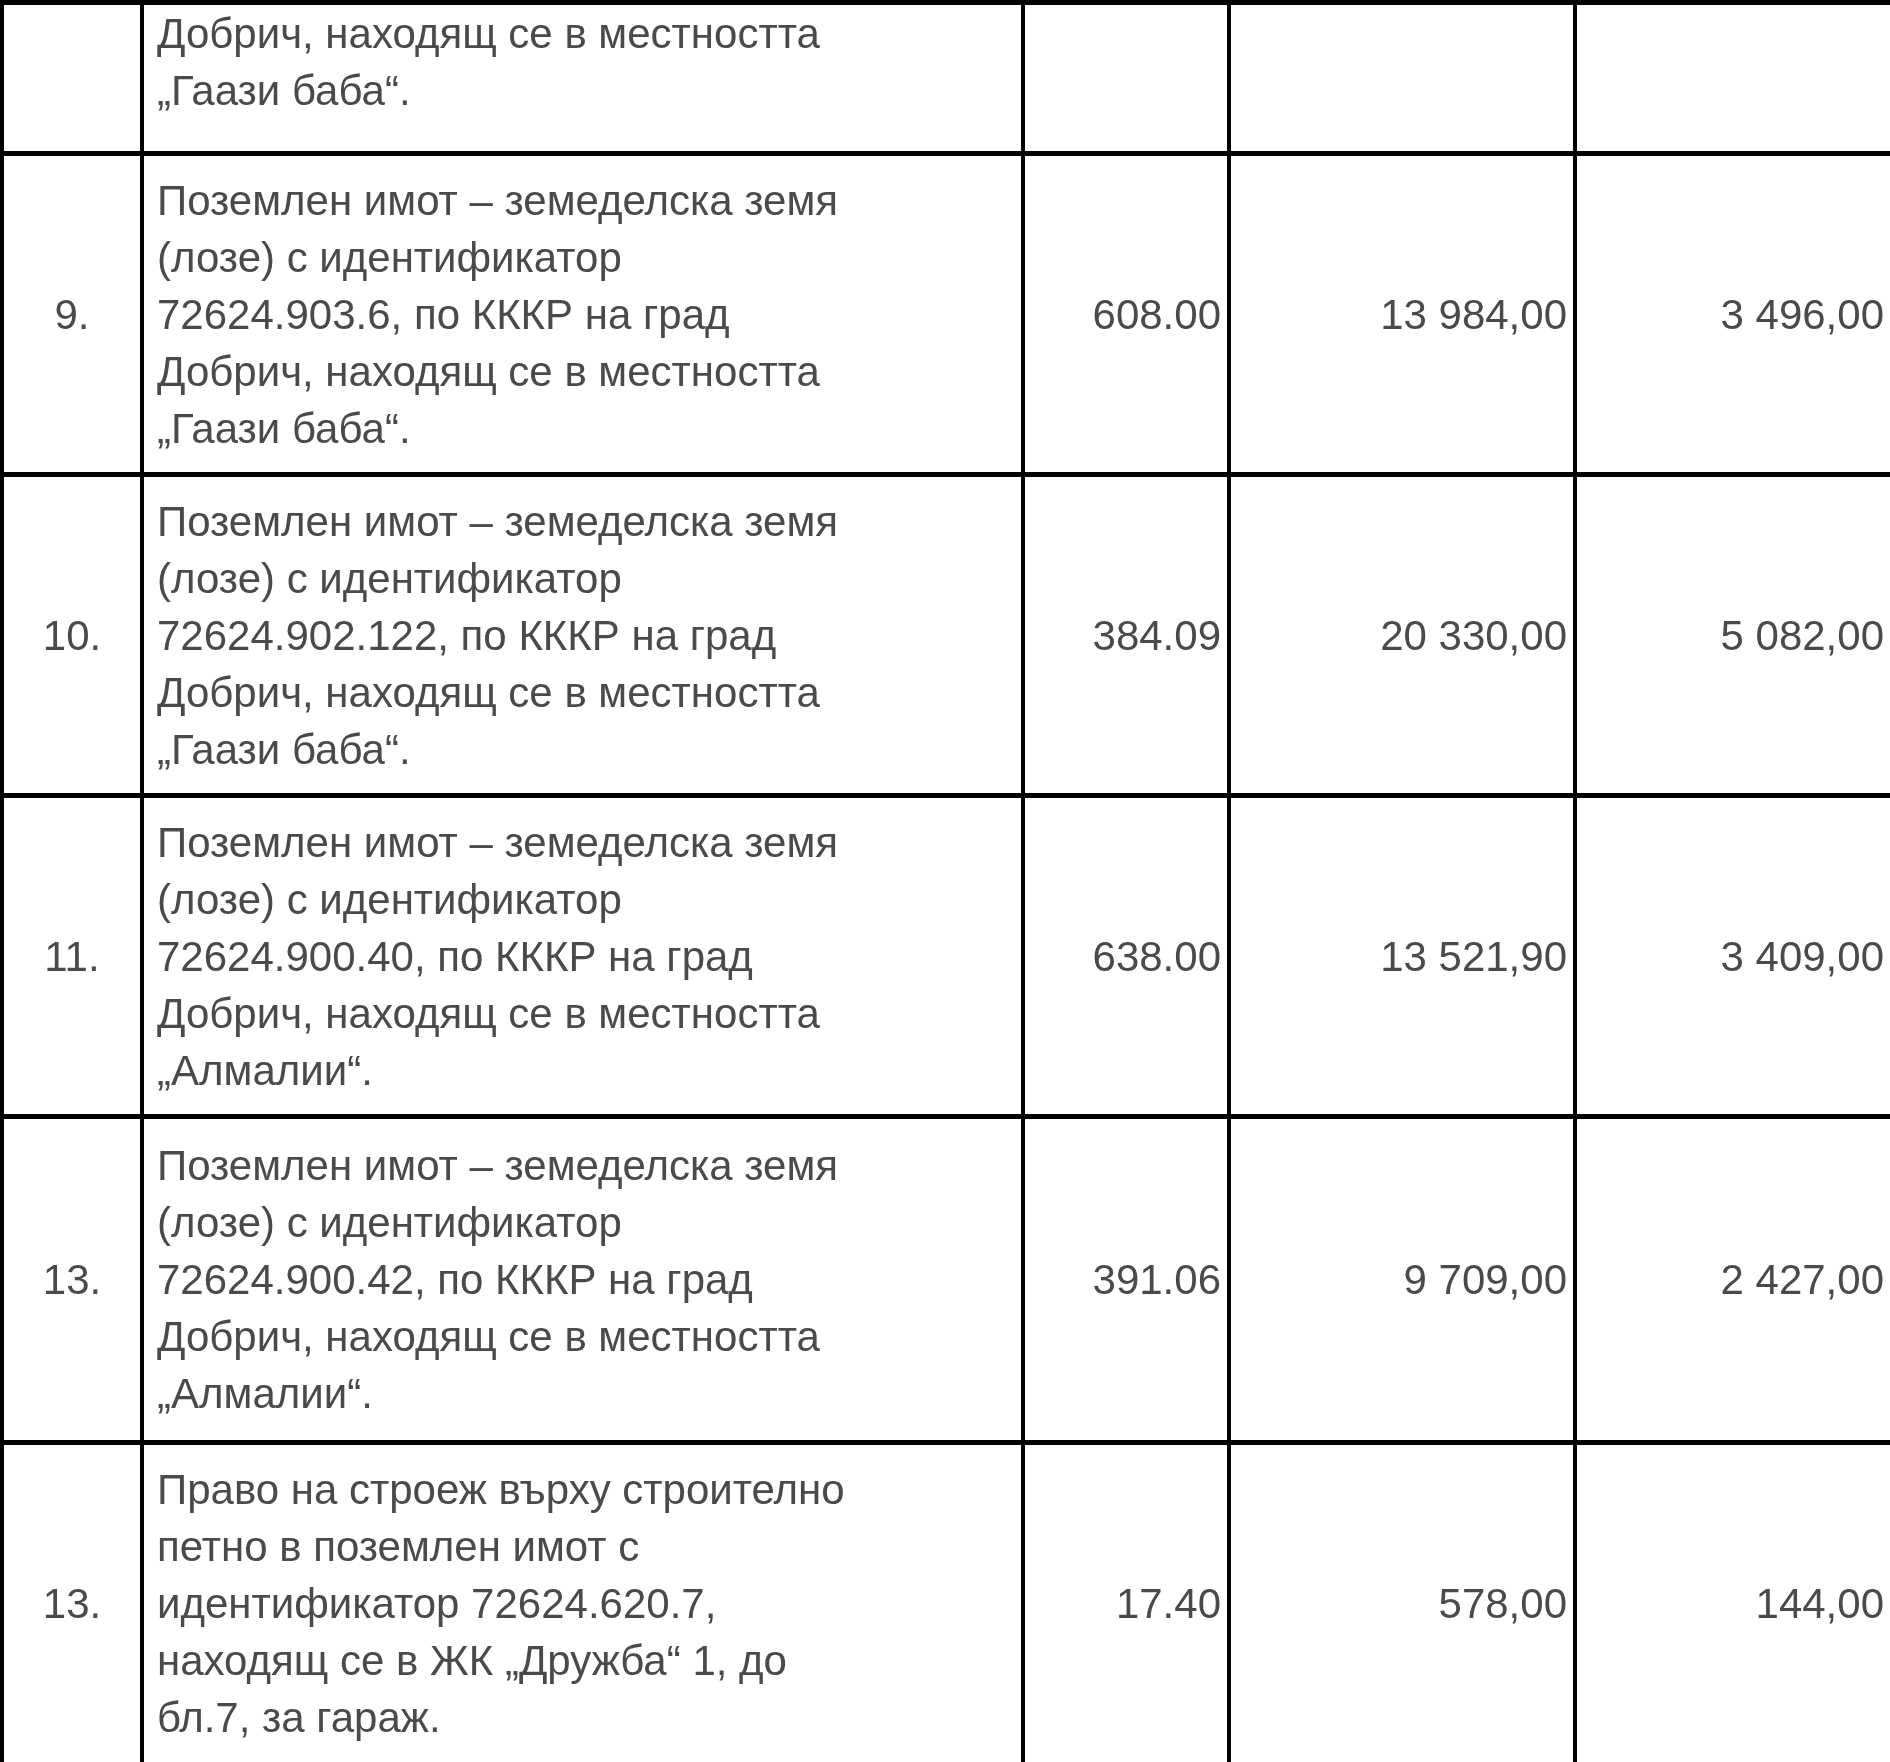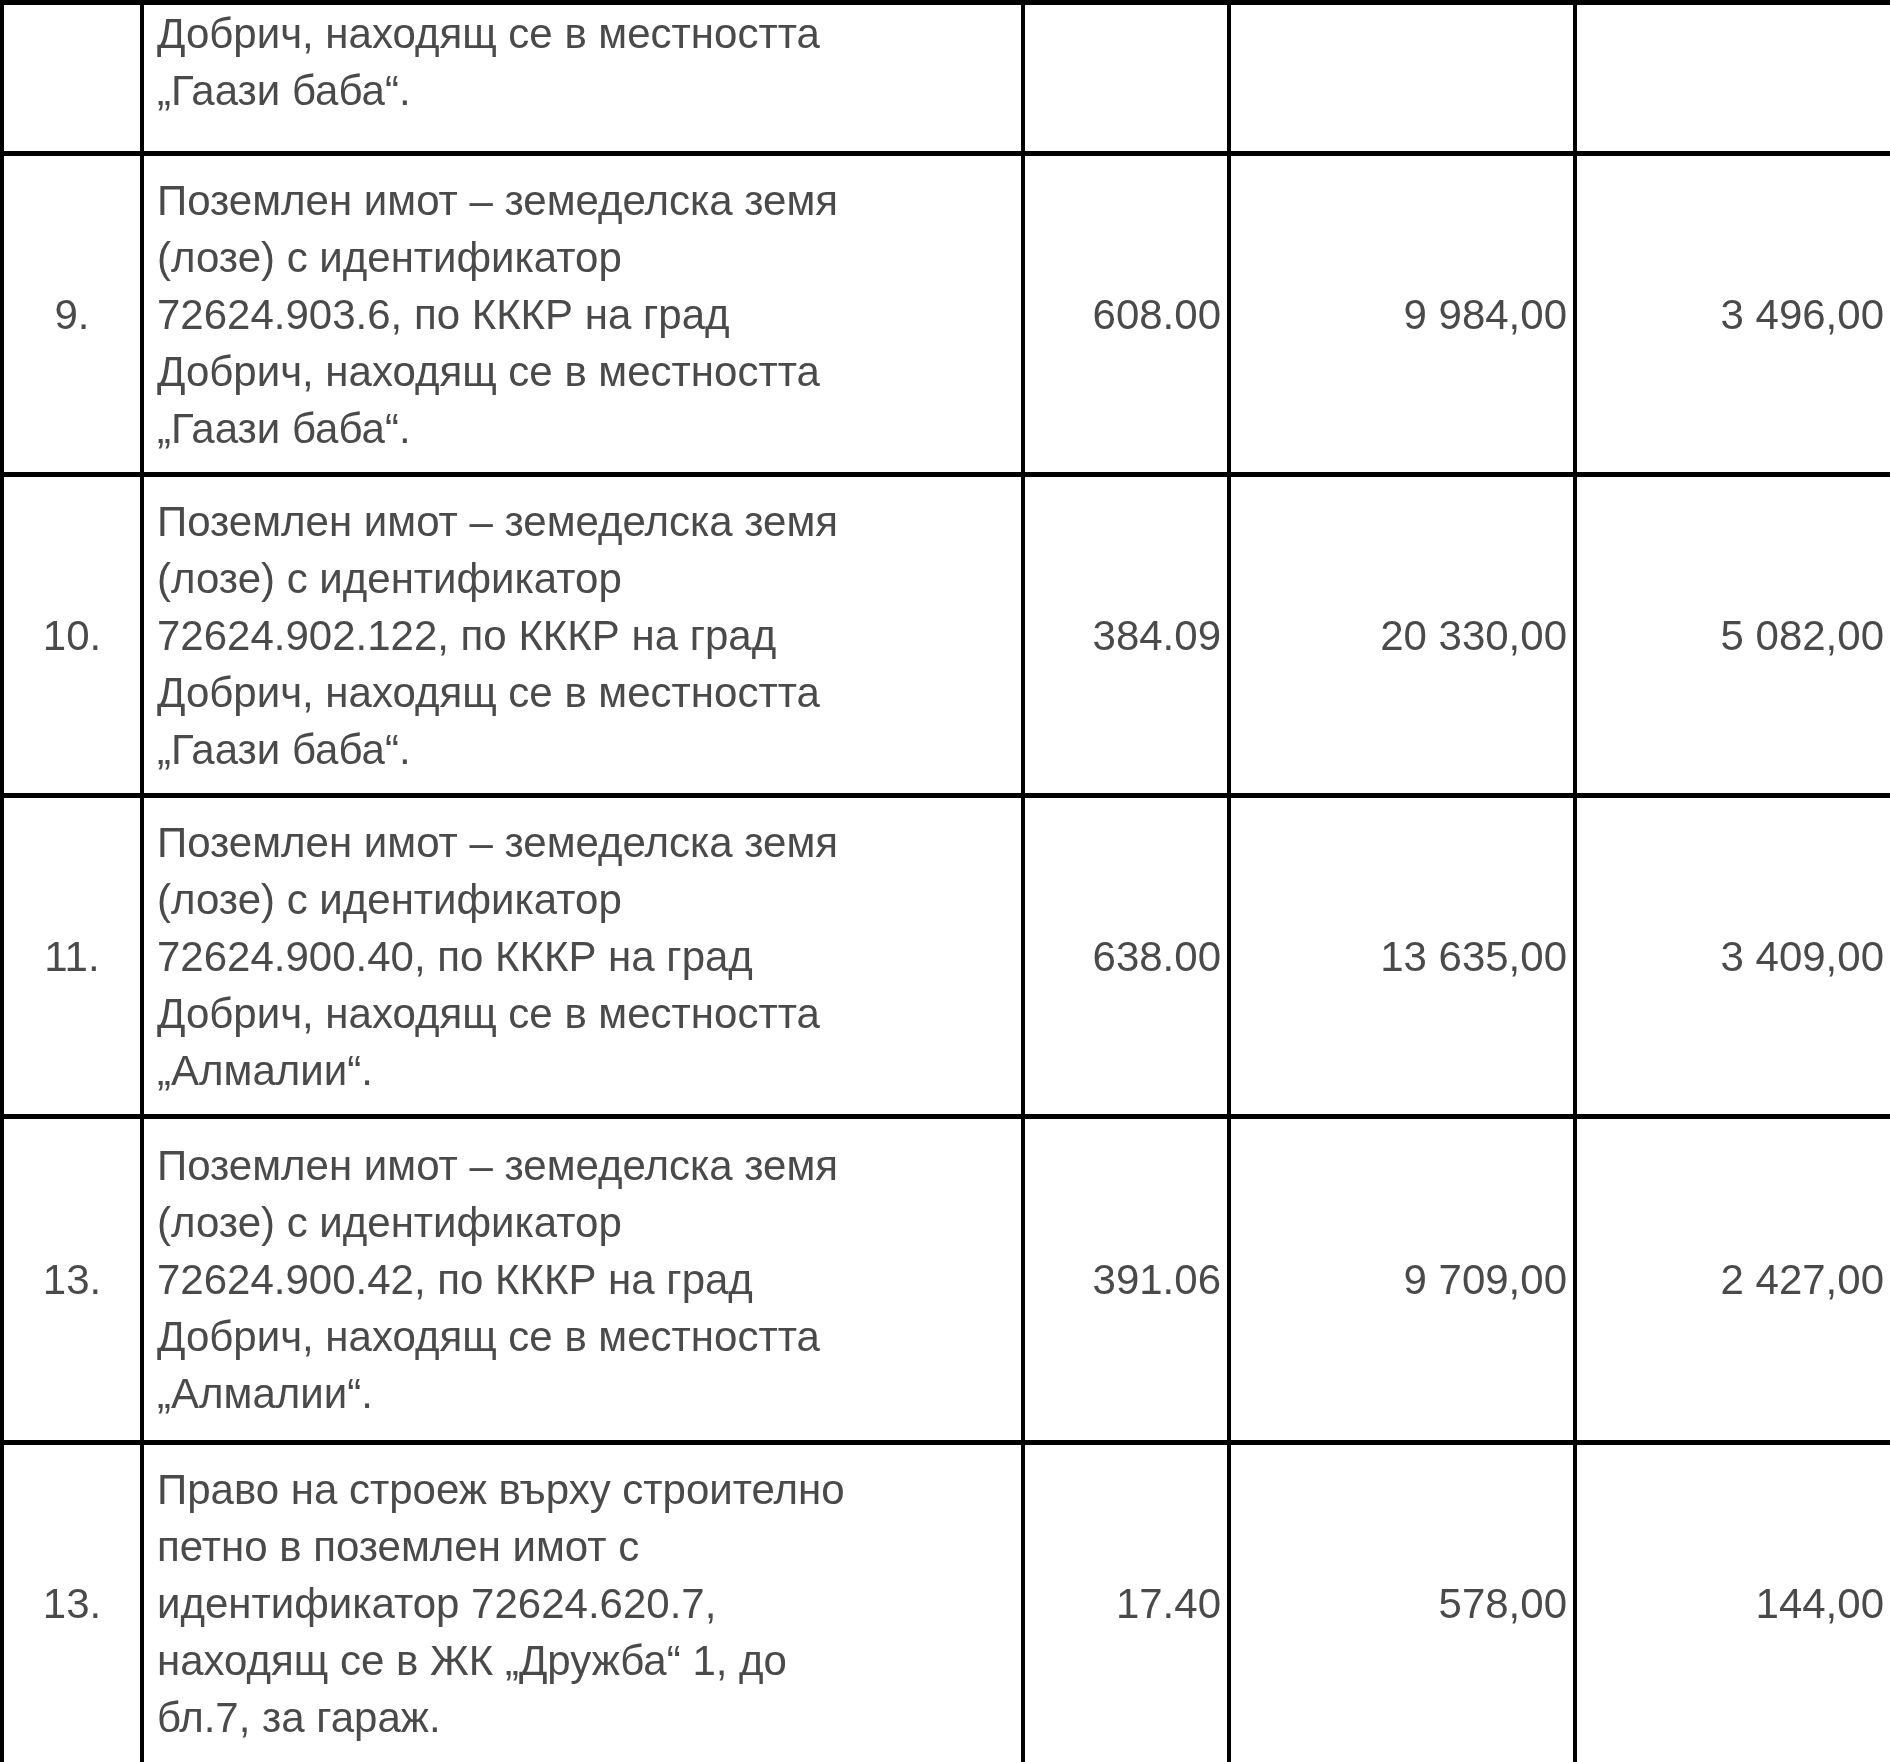--- a/index.html
+++ b/index.html
@@ -84,21 +84,21 @@
         <td class="val-cell"></td>
       </tr>
       <tr style="height:321px">
         <td class="num-cell">9.</td>
         <td class="desc-cell">Поземлен имот – земеделска земя
 (лозе) с идентификатор
 72624.903.6, по КККР на град
 Добрич, находящ се в местността
 „Гаази баба“.</td>
         <td class="val-cell">608.00</td>
-        <td class="val-cell">9 984,00</td>
+        <td class="val-cell">13 984,00</td>
         <td class="val-cell">3 496,00</td>
       </tr>
       <tr style="height:321px">
         <td class="num-cell">10.</td>
         <td class="desc-cell">Поземлен имот – земеделска земя
 (лозе) с идентификатор
 72624.902.122, по КККР на град
 Добрич, находящ се в местността
 „Гаази баба“.</td>
         <td class="val-cell">384.09</td>
@@ -106,21 +106,21 @@
         <td class="val-cell">5 082,00</td>
       </tr>
       <tr style="height:321px">
         <td class="num-cell">11.</td>
         <td class="desc-cell">Поземлен имот – земеделска земя
 (лозе) с идентификатор
 72624.900.40, по КККР на град
 Добрич, находящ се в местността
 „Алмалии“.</td>
         <td class="val-cell">638.00</td>
-        <td class="val-cell">13 635,00</td>
+        <td class="val-cell">13 521,90</td>
         <td class="val-cell">3 409,00</td>
       </tr>
       <tr style="height:326px">
         <td class="num-cell">13.</td>
         <td class="desc-cell">Поземлен имот – земеделска земя
 (лозе) с идентификатор
 72624.900.42, по КККР на град
 Добрич, находящ се в местността
 „Алмалии“.</td>
         <td class="val-cell">391.06</td>

